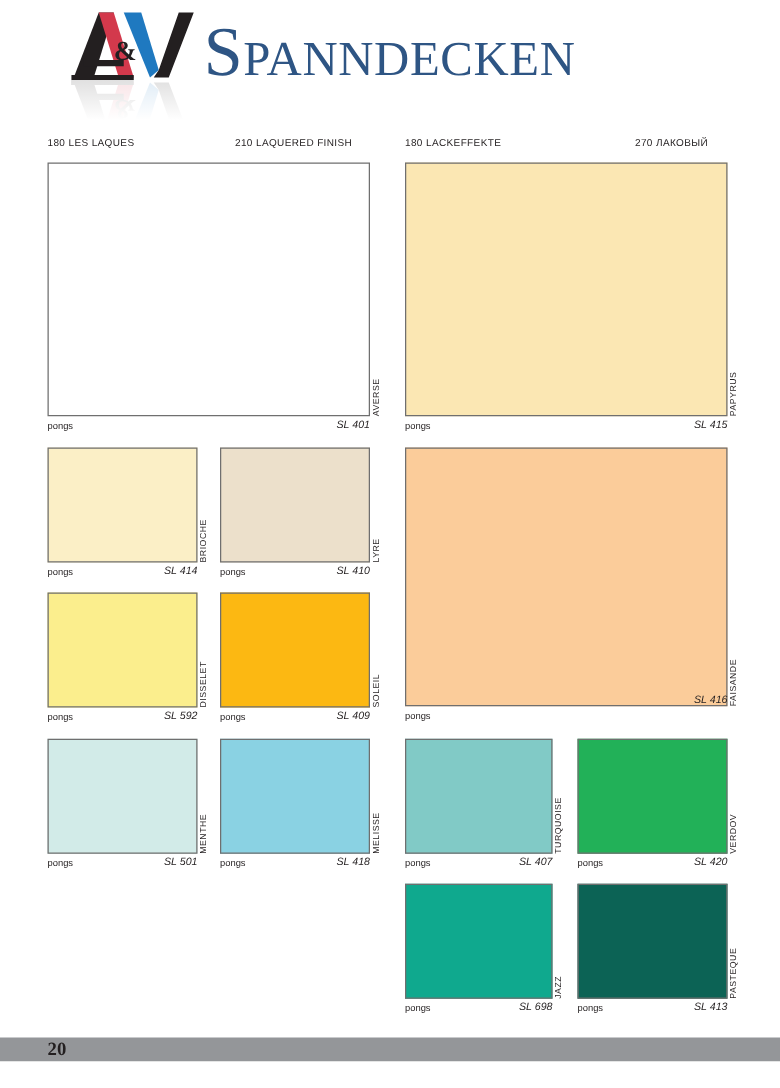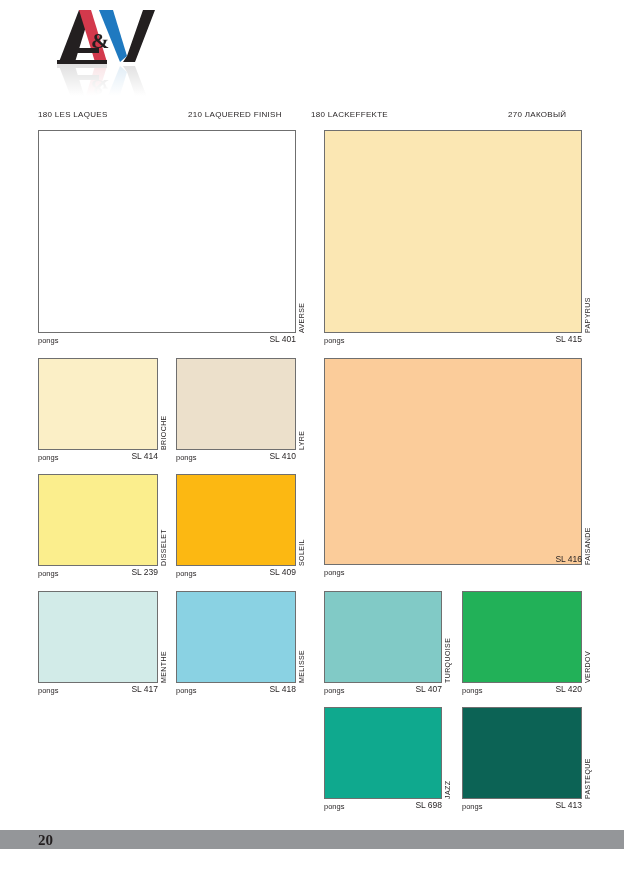--- a/index.html
+++ b/index.html
@@ -48,21 +48,21 @@
   
   .col-head {
     position: absolute;
     font-size: 8px;
     color: #231f20;
     letter-spacing: 0.3px;
     white-space: nowrap;
   }
   .col-head.h1 { left: 38px;  top: 110px; }
   .col-head.h2 { left: 188px; top: 110px; }
-  .col-head.h3 { left: 311px; top: 110px; }
+  .col-head.h3 { left: 324px; top: 110px; }
   .col-head.h4 { left: 508px; top: 110px; }
 
   
   .swatch {
     position: absolute;
   }
   .swatch .chip {
     position: absolute;
     left: 0;
     top: 0;
@@ -85,20 +85,21 @@
     font-size: 7.5px;
     color: #231f20;
     white-space: nowrap;
   }
   .swatch .cap-right {
     position: absolute;
     font-size: 8.5px;
     color: #231f20;
     white-space: nowrap;
     text-align: right;
+    font-style: italic;
   }
 
   
   .footer-bar {
     position: absolute;
     left: 0;
     top: 830px;
     width: 624px;
     height: 19px;
     background: #949699;
@@ -150,20 +151,21 @@
         <rect x="10" y="40" width="32" height="5" fill="#231f20"></rect>
         <rect x="0" y="52" width="50" height="4" fill="#231f20"></rect>
         <polygon points="42,2 56,2 70,48 63,54" fill="#1f79c0"></polygon>
         <polygon points="70,48 86,2 98,2 78,54 66,54" fill="#231f20"></polygon>
         <text x="34" y="40" font-family="Liberation Serif, serif" font-size="22" font-weight="bold" fill="#231f20">&amp;</text>
       </g>
       <rect x="0" y="56" width="105" height="32" fill="url(#refl)"></rect>
     </svg>
   </div>
 
+  <div class="wordmark">Spanndecken</div>
 </div>
 
 <div class="col-head h1">180 LES LAQUES</div>
 <div class="col-head h2">210 LAQUERED FINISH</div>
 <div class="col-head h3">180 LACKEFFEKTE</div>
 <div class="col-head h4">270 ЛАКОВЫЙ</div>
 
 <div class="swatch" style="left:38px; top:130px; width:270px; height:215px;">
   <div class="chip" style="width:258px; height:203px;"></div>
   <div class="vname" style="left:260px; top:133px; height:70px;">AVERSE</div>
@@ -196,35 +198,35 @@
   <div class="chip" style="width:258px; height:207px; background:#fbcc9a;"></div>
   <div class="vname" style="left:260px; top:135px; height:72px;">FAISANDE</div>
   <div class="cap-left" style="left:0px; top:210px;">pongs</div>
   <div class="cap-right" style="left:188px; top:196px; width:70px;">SL 416</div>
 </div>
 
 <div class="swatch" style="left:38px; top:474px; width:130px; height:105px;">
   <div class="chip" style="width:120px; height:92px; background:#fbee8d;"></div>
   <div class="vname" style="left:122px; top:39px; height:53px;">DISSELET</div>
   <div class="cap-left" style="left:0px; top:95px;">pongs</div>
-  <div class="cap-right" style="left:52px; top:93px; width:68px;">SL 239</div>
+  <div class="cap-right" style="left:52px; top:93px; width:68px;">SL 592</div>
 </div>
 
 <div class="swatch" style="left:176px; top:474px; width:130px; height:105px;">
   <div class="chip" style="width:120px; height:92px; background:#fcb812;"></div>
   <div class="vname" style="left:122px; top:55px; height:37px;">SOLEIL</div>
   <div class="cap-left" style="left:0px; top:95px;">pongs</div>
   <div class="cap-right" style="left:52px; top:93px; width:68px;">SL 409</div>
 </div>
 
 <div class="swatch" style="left:38px; top:591px; width:130px; height:105px;">
   <div class="chip" style="width:120px; height:92px; background:#d2ebe8;"></div>
   <div class="vname" style="left:122px; top:47px; height:45px;">MENTHE</div>
   <div class="cap-left" style="left:0px; top:95px;">pongs</div>
-  <div class="cap-right" style="left:52px; top:93px; width:68px;">SL 417</div>
+  <div class="cap-right" style="left:52px; top:93px; width:68px;">SL 501</div>
 </div>
 
 <div class="swatch" style="left:176px; top:591px; width:130px; height:105px;">
   <div class="chip" style="width:120px; height:92px; background:#8ad2e3;"></div>
   <div class="vname" style="left:122px; top:46px; height:46px;">MELISSE</div>
   <div class="cap-left" style="left:0px; top:95px;">pongs</div>
   <div class="cap-right" style="left:52px; top:93px; width:68px;">SL 418</div>
 </div>
 
 <div class="swatch" style="left:324px; top:591px; width:130px; height:105px;">

